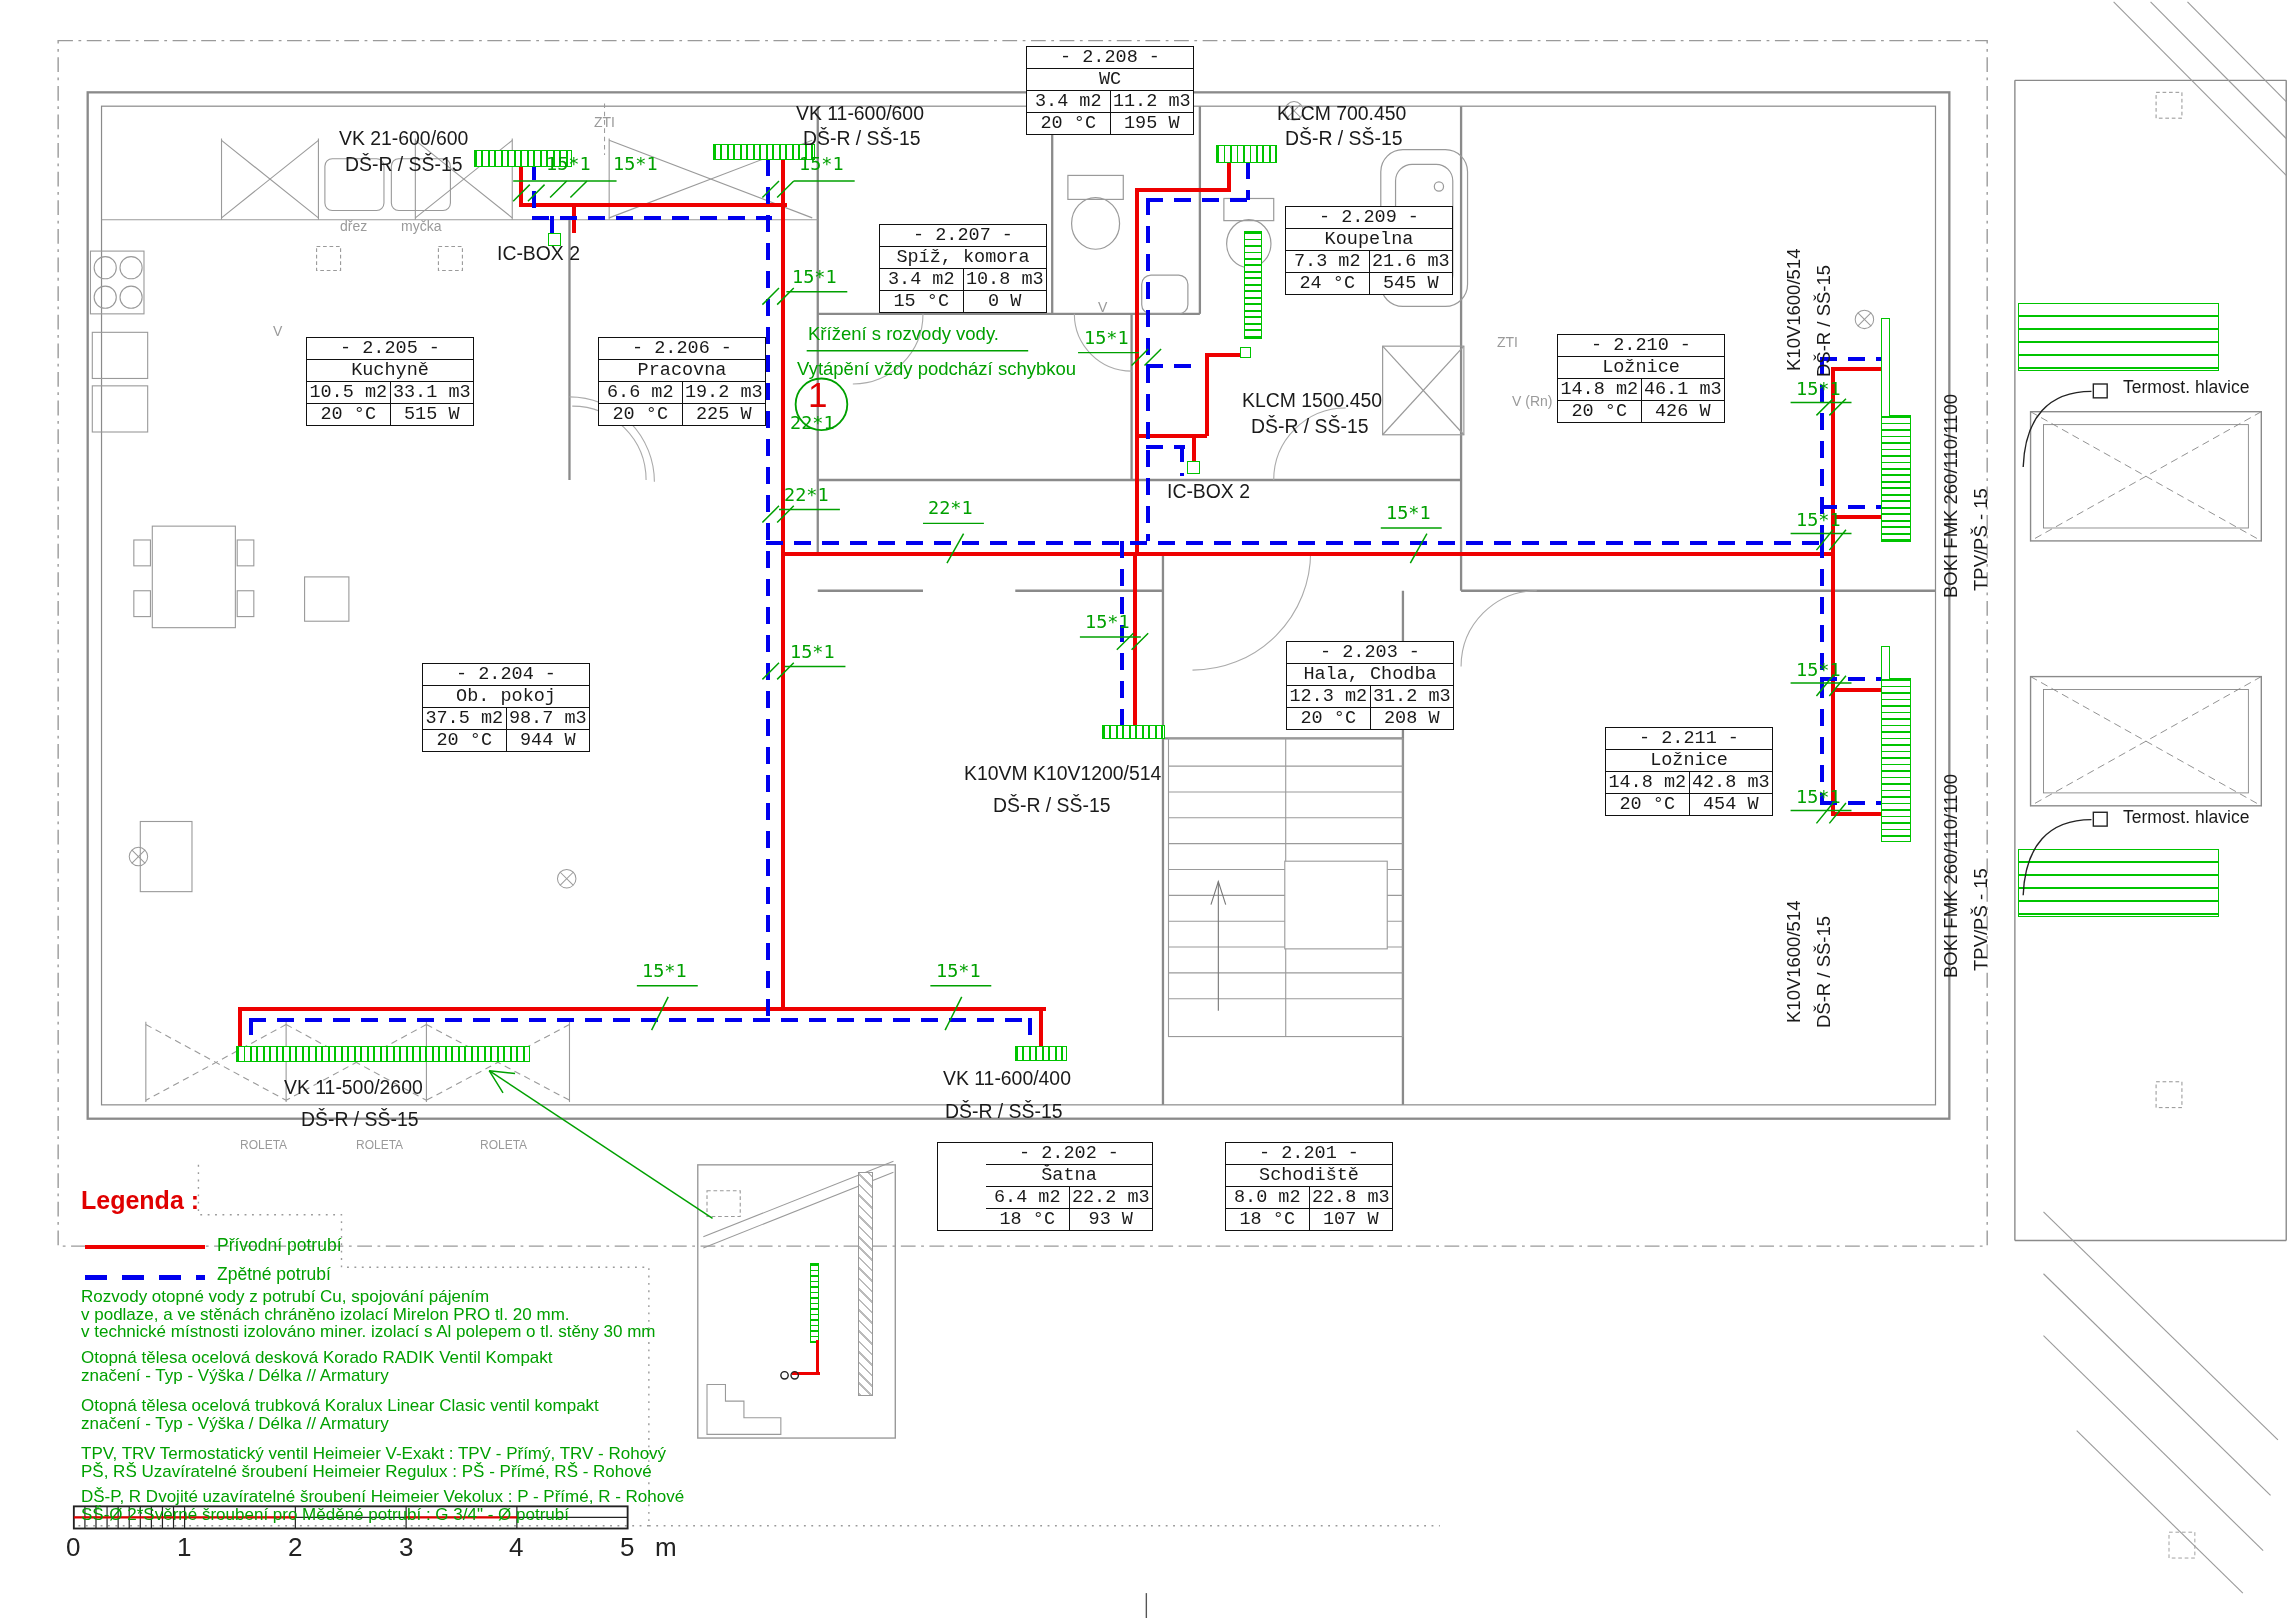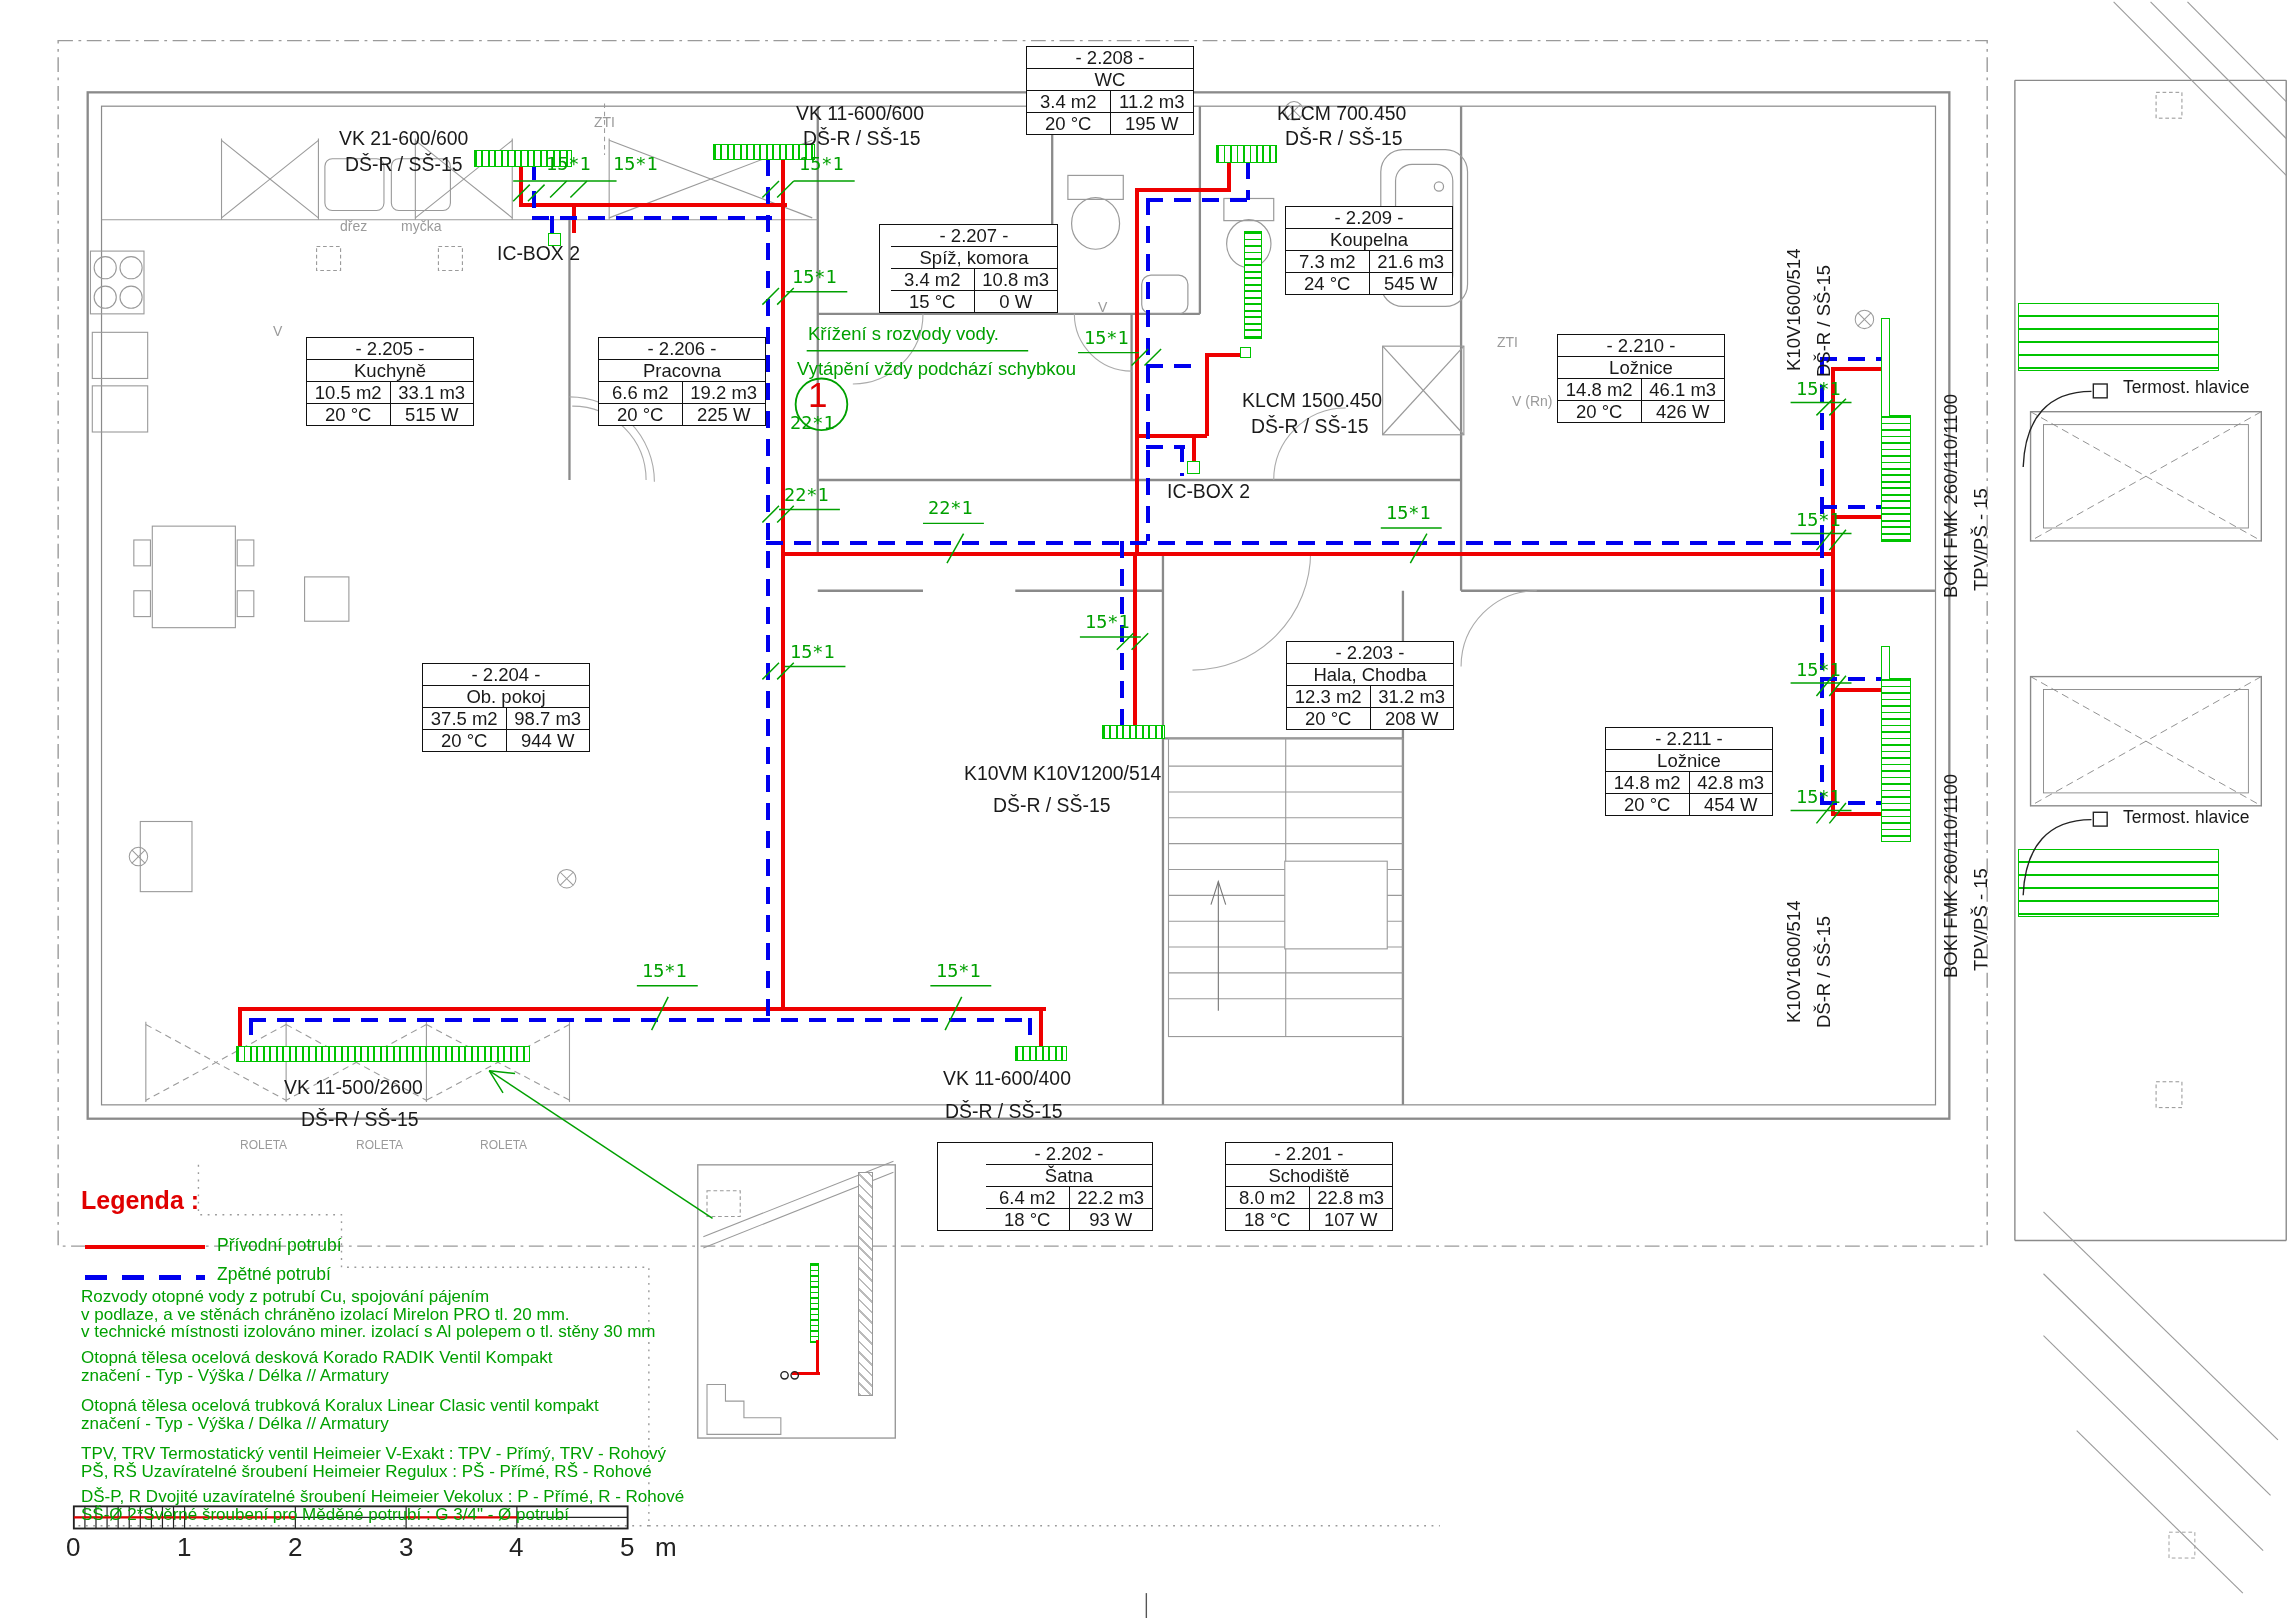--- a/index.html
+++ b/index.html
@@ -10,21 +10,21 @@
   .pr,.pb,.rad,.stub,.insetel{position:absolute;z-index:2;}
   .pr{background:#ee0000;}
   .pb.h{background:repeating-linear-gradient(90deg,#0000ee 0 16.6px,rgba(0,0,0,0) 16.6px 28px);}
   .pb.v{background:repeating-linear-gradient(180deg,#0000ee 0 16.6px,rgba(0,0,0,0) 16.6px 28px);}
   .radH{border:1.8px solid #00c400;background:repeating-linear-gradient(90deg,#00c400 0 1.8px,#fff 1.8px 6.5px);}
   .radV{border:1.8px solid #00c400;background:repeating-linear-gradient(180deg,#00c400 0 1.8px,#fff 1.8px 6.5px);}
   .balrad{border:1.8px solid #00c400;background:repeating-linear-gradient(180deg,rgba(0,0,0,0) 0 11px,#00c400 11px 13px);}
   .stub{border:1.8px solid #00c400;background:#fff;}
   .rtab{position:absolute;width:166px;border:1.8px solid #111;background:#fff;z-index:5;
         font-size:18.5px;text-align:center;line-height:21px;}
-  .rr{height:21px;overflow:hidden;}
+  .rr{height:21px;overflow:hidden;font-family:Liberation Mono, monospace;}
   .bt{border-top:1.8px solid #111;}
   .sp{display:flex;}
   .sp span{flex:1;}
   .sp .bl{border-left:1.8px solid #111;}
   .lbl{position:absolute;font-size:19.4px;white-space:nowrap;z-index:5;}
   .gray{position:absolute;font-size:14px;color:#9a9a9a;white-space:nowrap;z-index:4;}
   .glbl{position:absolute;font-size:18.5px;color:#00a000;white-space:nowrap;z-index:6;
         font-family:"DejaVu Sans Mono",monospace;}
   .gnote{position:absolute;font-size:18.5px;color:#00a000;white-space:nowrap;z-index:6;}
   .vt{position:absolute;transform-origin:0 0;transform:rotate(-90deg);white-space:nowrap;
@@ -378,21 +378,21 @@
       <div class="rr bt">Pracovna</div>
       <div class="rr bt sp">
         <span>6.6 m2</span>
         <span class="bl">19.2 m3</span>
       </div>
       <div class="rr bt sp">
         <span>20 °C</span>
         <span class="bl">225 W</span>
       </div>
     </div>
-    <div class="rtab" style="left: 879px; top: 224px; padding-left: 11px;">
+    <div class="rtab" style="left: 879px; top: 224px;">
       <div class="rr">- 2.207 -</div>
       <div class="rr bt">Spíž, komora</div>
       <div class="rr bt sp">
         <span>3.4 m2</span>
         <span class="bl">10.8 m3</span>
       </div>
       <div class="rr bt sp">
         <span>15 °C</span>
         <span class="bl">0 W</span>
       </div>

